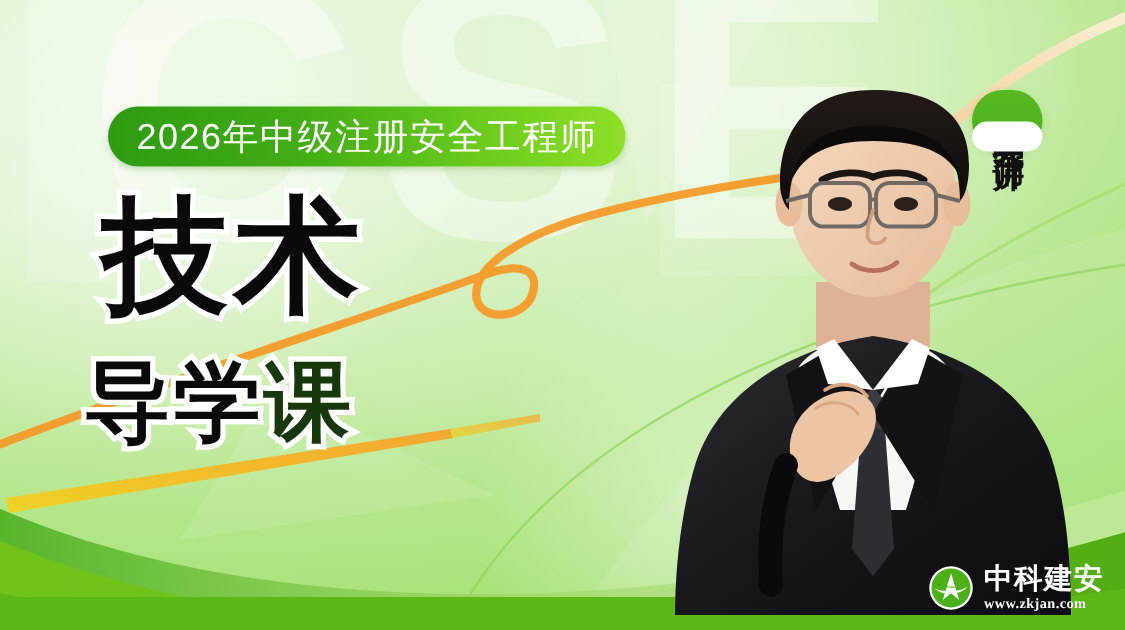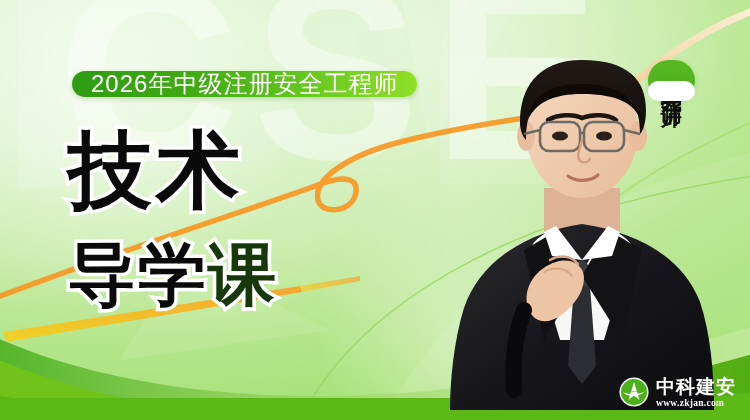--- a/index.html
+++ b/index.html
@@ -28,21 +28,21 @@
   .blob{position:absolute;border-radius:50%;pointer-events:none;}
   .blob-a{width:430px;height:430px;left:-110px;top:-120px;background:radial-gradient(circle,rgba(255,255,255,.42) 0%,rgba(255,255,255,0) 68%);}
   .blob-b{width:520px;height:430px;left:250px;top:-170px;background:radial-gradient(circle,rgba(255,255,255,.30) 0%,rgba(255,255,255,0) 66%);}
   .blob-c{width:360px;height:300px;left:300px;top:180px;background:radial-gradient(circle,rgba(255,255,255,.45) 0%,rgba(255,255,255,0) 70%);}
 
   .svg-layer{position:absolute;inset:0;width:750px;height:420px;}
 
   
   .title-pill{
     position:absolute;left:72px;top:71px;
-    height:26px;padding:0 19px;
+    height:40px;padding:0 19px;
     display:flex;align-items:center;
     border-radius:21px;
     background:linear-gradient(90deg,#2e9b12 0%,#43ad14 38%,#63c61c 66%,#8fe027 100%);
     box-shadow:0 2px 5px rgba(40,110,10,.22);
     z-index:6;
   }
   .title-pill span{
     color:#ffffff;
     font-size:24px;font-weight:400;
     letter-spacing:1px;
@@ -58,22 +58,22 @@
   }
   .head1{
     left:68px;top:128px;
     font-size:84px;line-height:1;
     color:#0a0a0a;
     letter-spacing:4px;
     -webkit-text-stroke:7px #ffffff;
     paint-order:stroke fill;
   }
   .head2{
-    left:68px;top:240px;
-    font-size:68px;line-height:1;
+    left:56px;top:240px;
+    font-size:58px;line-height:1;
     letter-spacing:2px;
     -webkit-text-stroke:7px #ffffff;
     paint-order:stroke fill;
   }
   .head2 .c1,.head2 .c2{color:#0a0a0a;}
   .head2 .c3{color:#16380a;}
 
   
   .teacher-badge{
     position:absolute;left:648px;top:60px;

